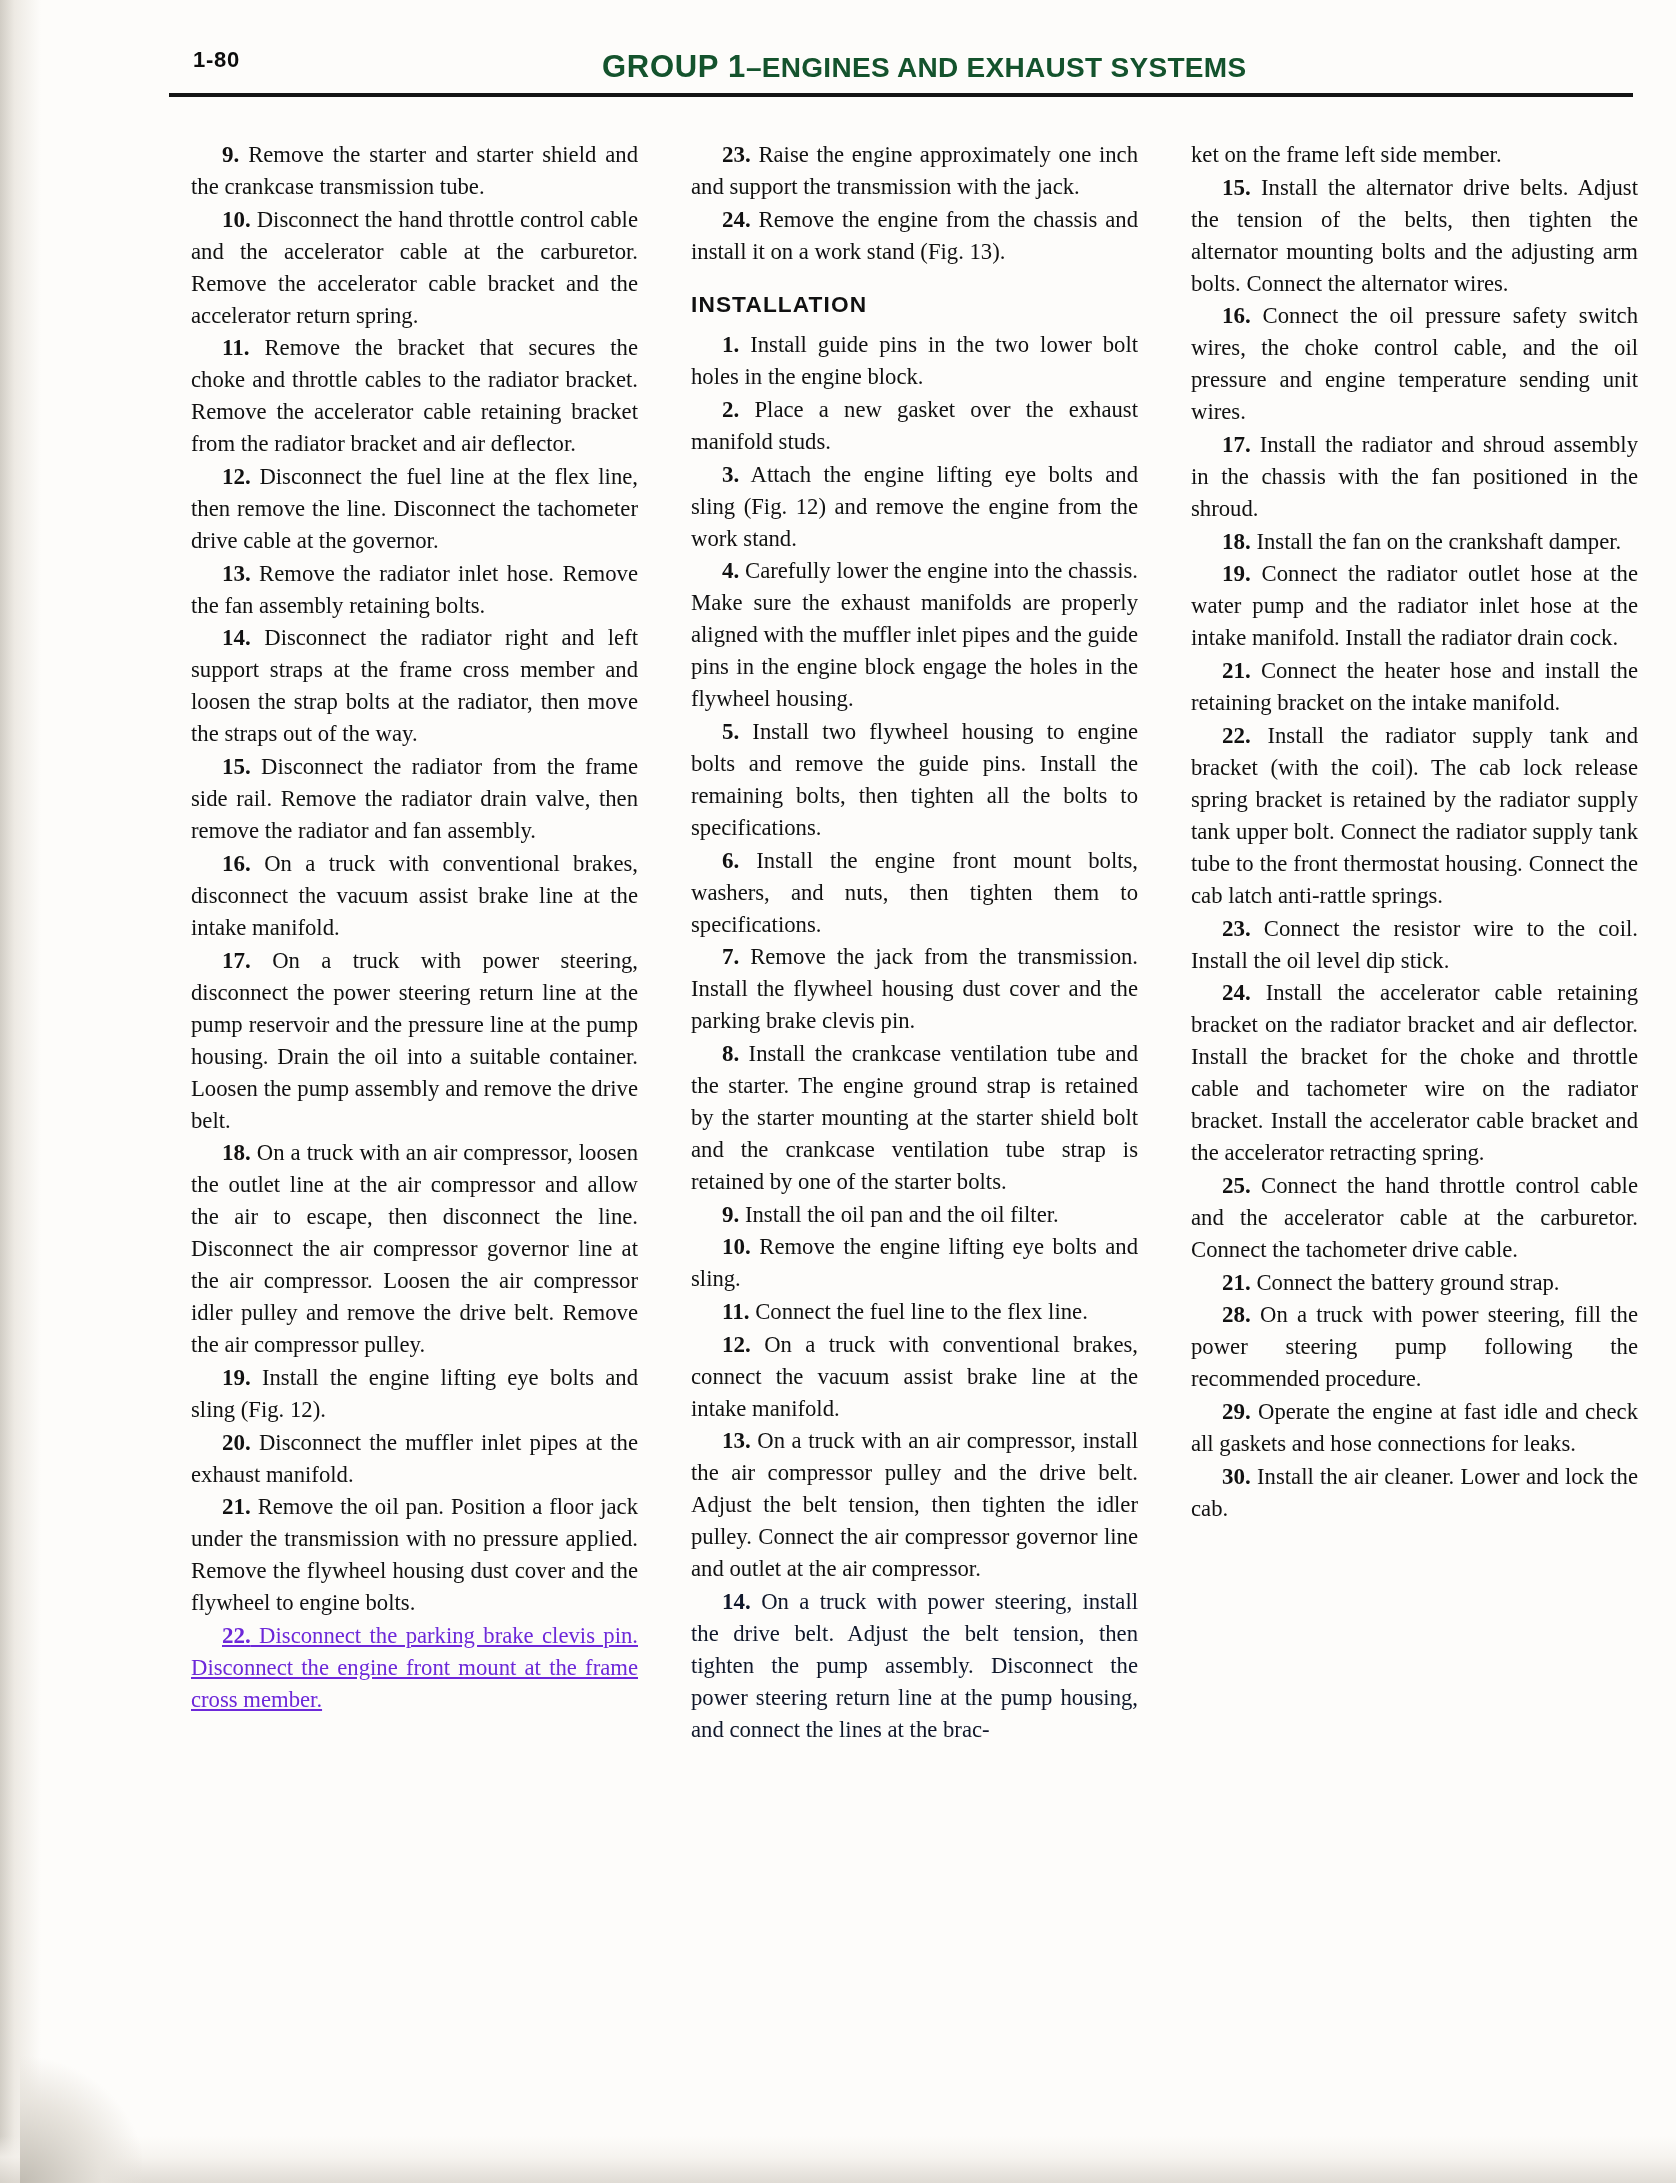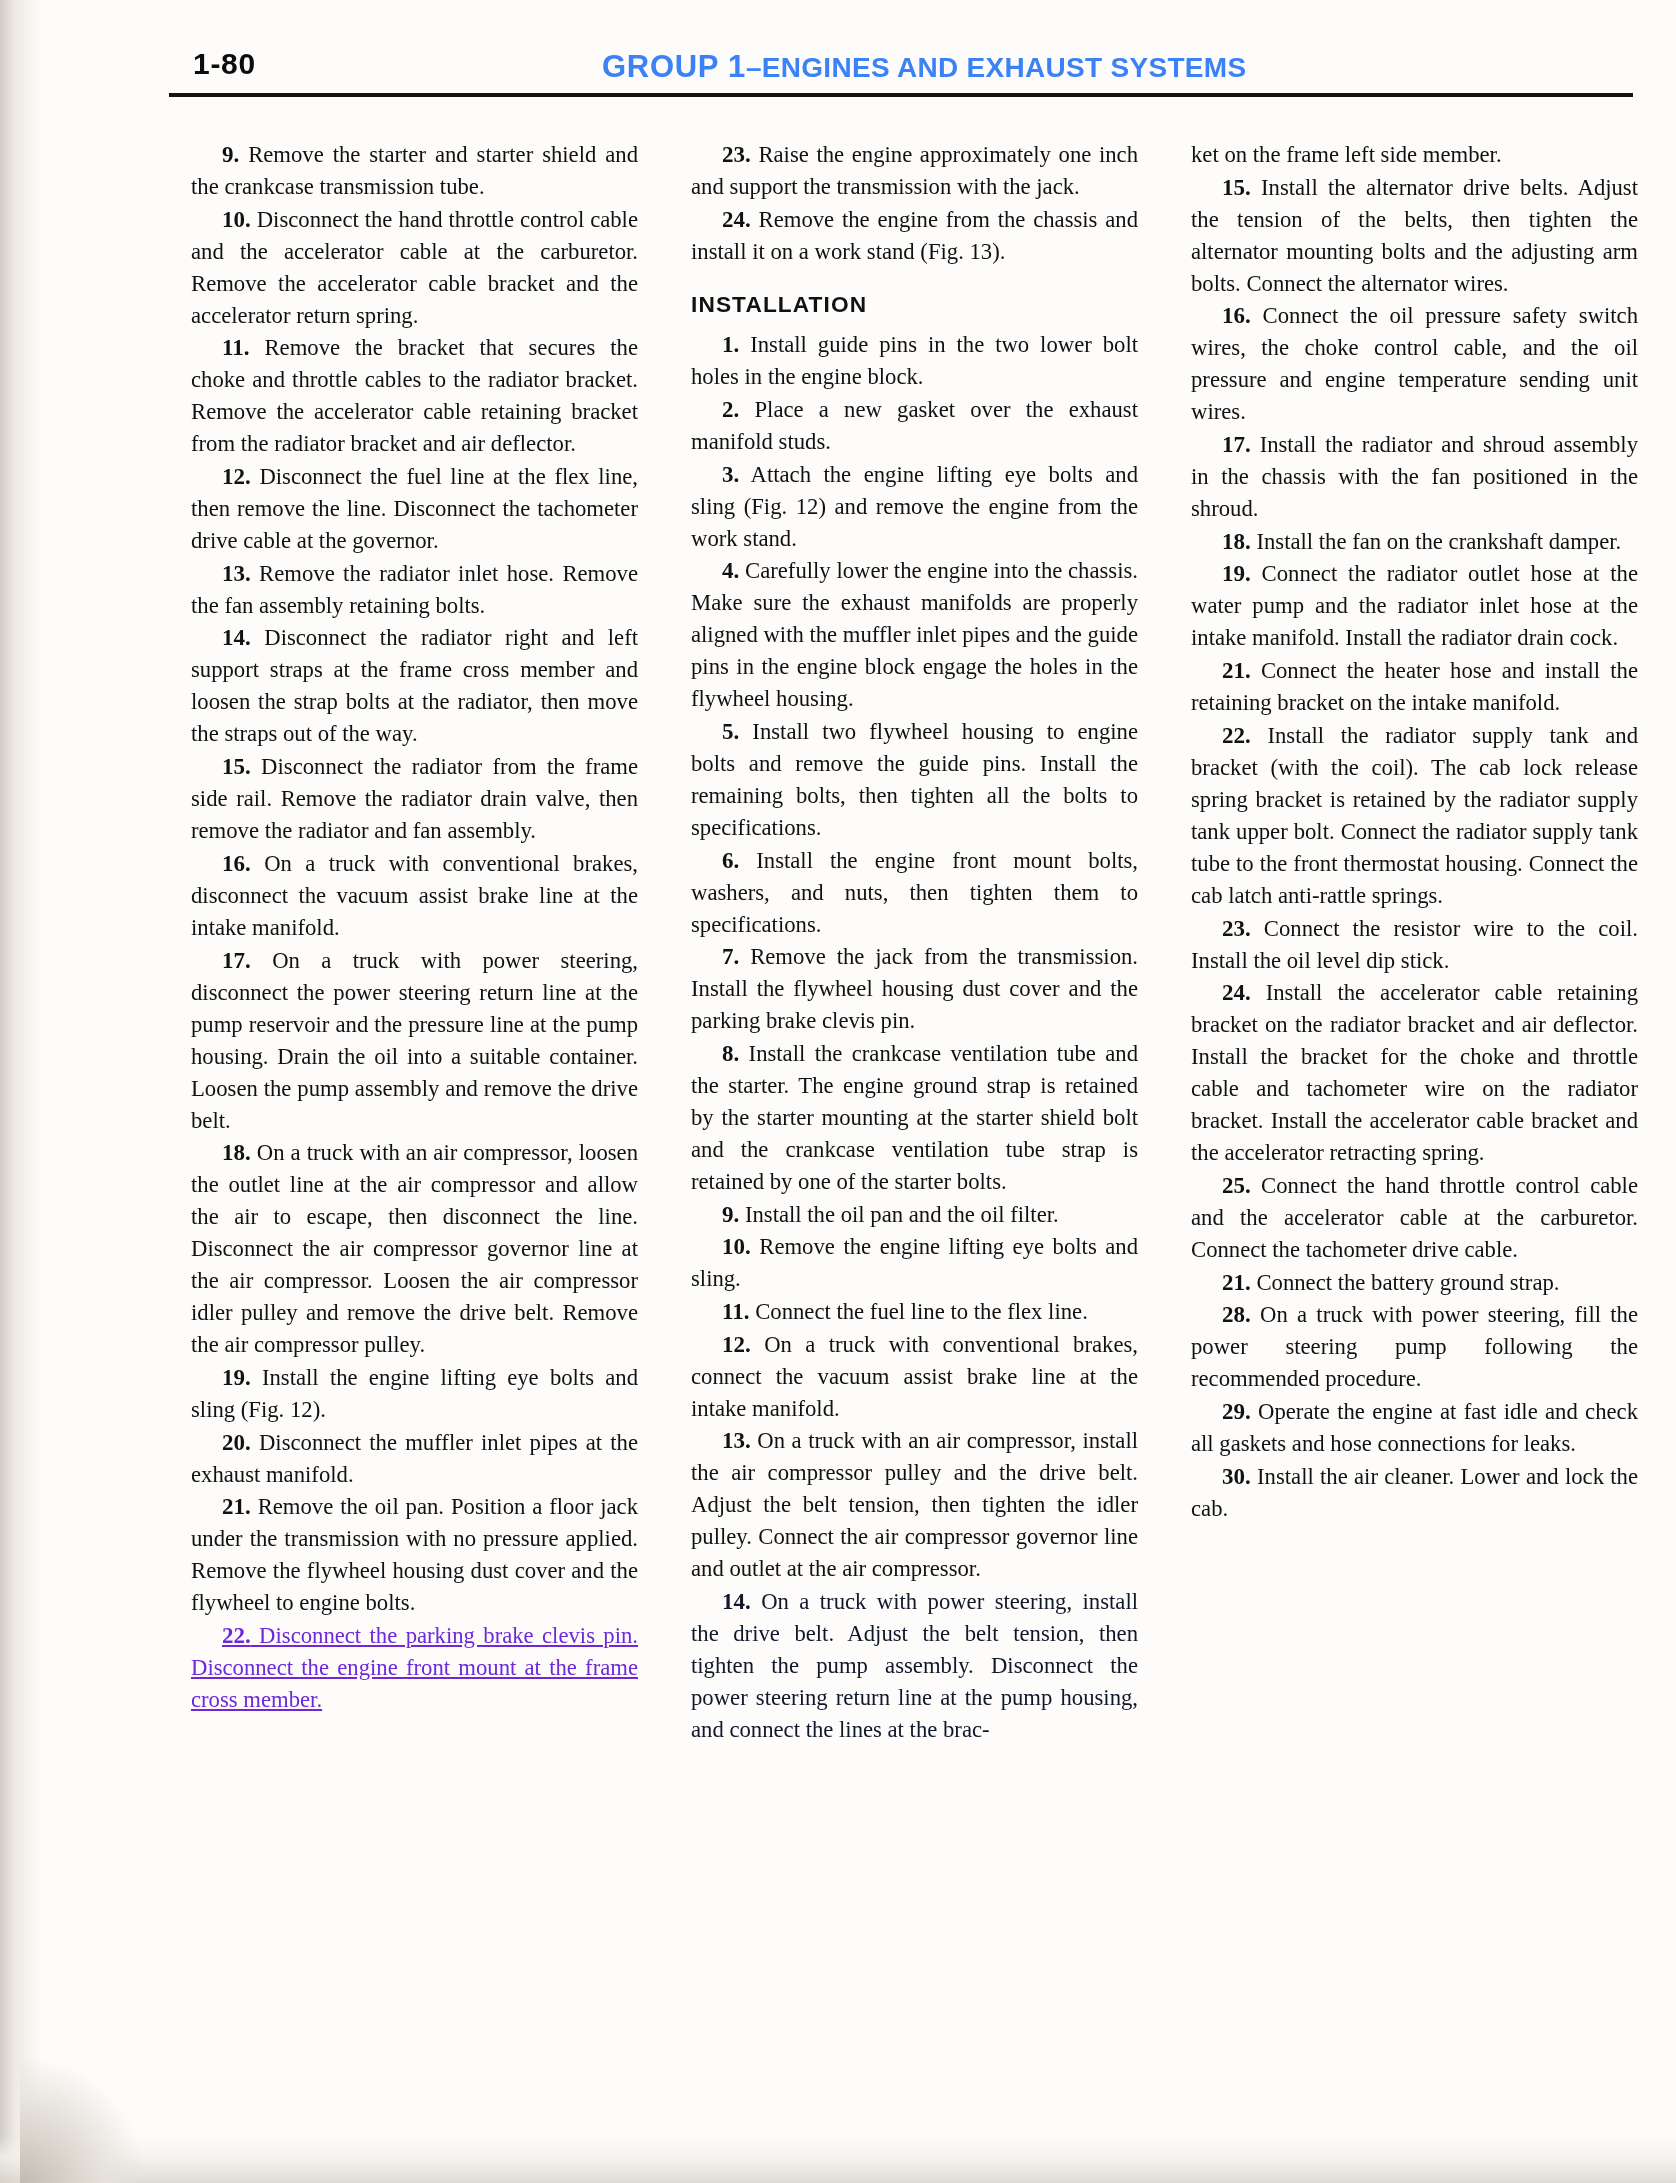--- a/index.html
+++ b/index.html
@@ -46,33 +46,33 @@
     top: 42px;
     width: 1464px;
     height: 54px;
   }
   .folio {
     position: absolute;
     left: 24px;
     top: 5.4px;
     font-family: "Liberation Sans", sans-serif;
     font-weight: bold;
-    font-size: 30px;
+    font-size: 22px;
     letter-spacing: 0.7px;
     color: #0d0d0d;
   }
   .header-title {
     position: absolute;
     left: 433px;
     top: 6.8px;
     font-family: "Liberation Sans", sans-serif;
     font-weight: bold;
     font-size: 28px;
     letter-spacing: 0.3px;
-    color: #3b82f6;
+    color: #14532d;
     white-space: nowrap;
   }
   .header-title .grp {
     font-size: 31px;
     letter-spacing: 0.7px;
   }
   .header-rule {
     position: absolute;
     left: 0;
     top: 51px;

